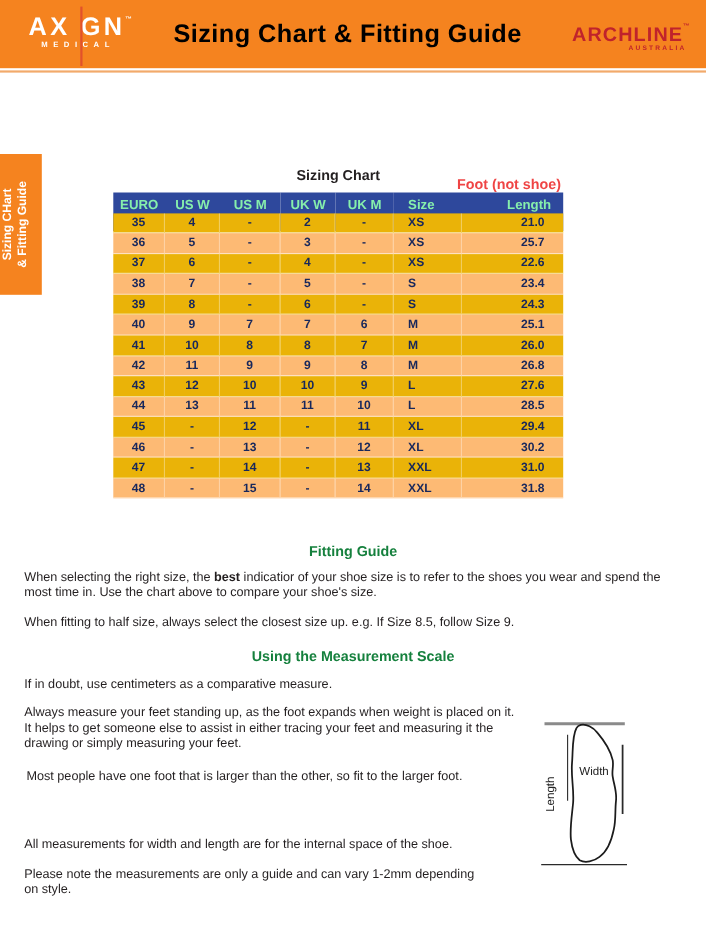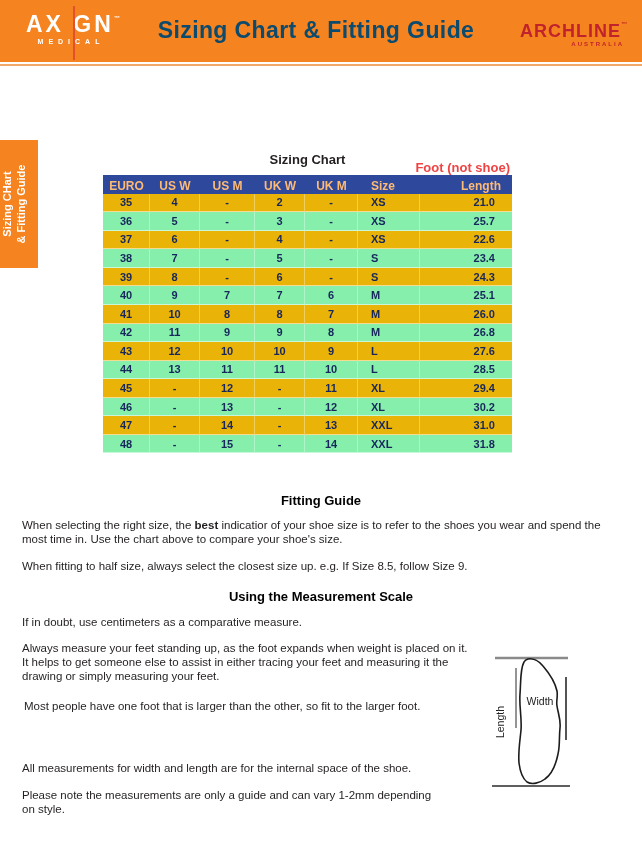--- a/index.html
+++ b/index.html
@@ -9,57 +9,57 @@
   }
   
   .header-bar{position:absolute;left:0;top:0;width:642px;height:62px;background:#F5831F;}
   .header-underline{position:absolute;left:0;top:64px;width:642px;height:2px;background:#F2AA6B;}
   .axign-logo{position:absolute;left:26px;top:12px;width:90px;text-align:center;color:#fff;}
   .axign-name{font-size:23px;font-weight:bold;letter-spacing:3px;line-height:24px;}
   .axign-sub{font-size:7px;font-weight:bold;letter-spacing:5px;margin-top:2px;}
   .axign-line{position:absolute;left:47px;top:-6px;width:2px;height:54px;background:#E2512B;}
   .axign-tm{font-size:6px;vertical-align:top;position:relative;top:-6px;letter-spacing:0;}
   .page-title{position:absolute;left:110px;right:120px;top:17px;text-align:center;
-    color:#0c4a6e;font-size:23px;font-weight:bold;letter-spacing:0.4px;}
+    color:#000000;font-size:23px;font-weight:bold;letter-spacing:0.4px;}
   .archline-logo{position:absolute;right:14px;top:22px;width:125px;text-align:right;color:#C0232C;}
   .archline-name{font-size:18px;font-weight:bold;letter-spacing:1px;line-height:18px;}
   .archline-sub{font-size:6px;font-weight:bold;letter-spacing:2px;margin-top:1px;margin-right:4px;}
   .archline-tm{font-size:6px;vertical-align:top;position:relative;top:-7px;}
   
   .side-tab{position:absolute;left:0;top:140px;width:38px;height:128px;background:#F5831F;}
   .side-tab-inner{position:absolute;left:-45px;top:45px;width:128px;height:38px;
     transform:rotate(-90deg);text-align:center;color:#fff;font-weight:bold;
     font-size:11px;line-height:14px;}
   
   .chart-title{position:absolute;left:103px;width:409px;top:152px;text-align:center;
     font-size:13px;font-weight:bold;color:#231f20;}
   .foot-note{position:absolute;left:103px;width:409px;top:160px;text-align:right;
     padding-right:2px;font-size:13px;font-weight:bold;color:#ef4444;box-sizing:border-box;}
   
   .sizing-table{position:absolute;left:103px;top:175px;width:409px;
     display:grid;grid-template-columns:47px 50px 55px 50px 53px 62px 92px;
     grid-auto-rows:18.57px;}
   .sizing-table .hcell{
-    grid-row:1;height:35px;background:#2E489C;color:#fdba74;font-size:12px;font-weight:bold;
+    grid-row:1;height:35px;background:#2E489C;color:#86efac;font-size:12px;font-weight:bold;
     display:flex;flex-direction:column;justify-content:flex-start;align-items:center;
     padding-top:4px;line-height:14px;box-sizing:border-box;}
   .sizing-table .cell{
     font-size:11px;font-weight:bold;color:#17275C;display:flex;align-items:center;
     justify-content:center;box-sizing:border-box;
     border-right:1px solid rgba(255,255,255,0.35);border-bottom:1px solid rgba(255,255,255,0.55);}
   .sizing-table .cell:nth-child(7n){border-right:none;}
   .sizing-table .row-a{background:#eab308;}
-  .sizing-table .row-b{background:#86efac;}
+  .sizing-table .row-b{background:#fdba74;}
   .sizing-table .al{justify-content:flex-start;padding-left:13px;}
   .sizing-table .ar{justify-content:flex-end;padding-right:17px;}
   .hcell.ha{align-items:flex-start;padding-left:13px;}
   .hcell.hr{align-items:flex-end;padding-right:11px;}
   
   .sec-title{position:absolute;left:0;width:642px;text-align:center;font-size:13px;
-    font-weight:bold;color:#000000;}
+    font-weight:bold;color:#15803d;}
   .para{position:absolute;font-size:11.5px;line-height:14px;color:#231f20;}
   
   .foot-diagram{position:absolute;left:480px;top:638px;width:162px;height:165px;}
 </style>
 </head>
 <body>
 
 <div class="header-bar">
   <div class="axign-logo">
     <div class="axign-line"></div>

